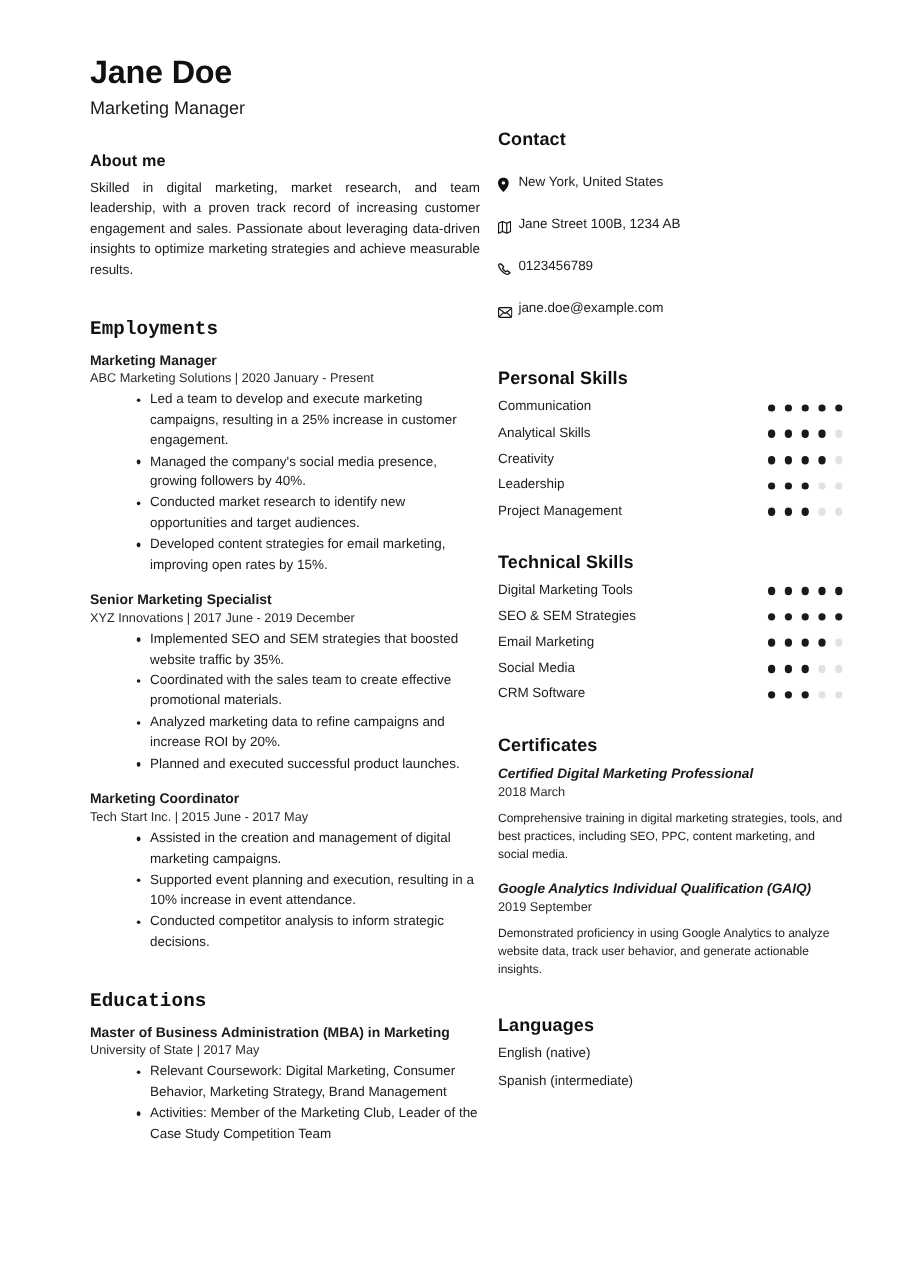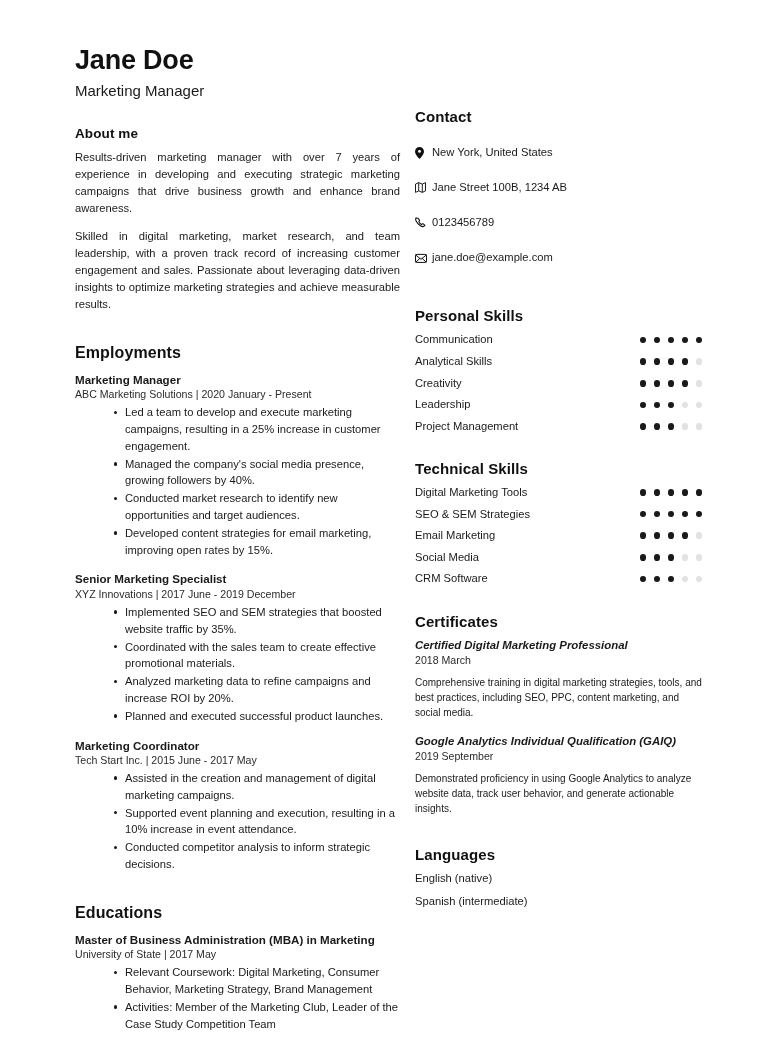--- a/index.html
+++ b/index.html
@@ -66,20 +66,21 @@
     margin: 26px 0 8px 0;
     color: #111111;
     letter-spacing: 0.1px;
   }
   .h-large {
     font-size: 16px;
     font-weight: bold;
     margin: 31px 0 10px 0;
     color: #111111;
     letter-spacing: 0.1px;
+    font-family: Liberation Mono, monospace;
   }
   .h-right {
     font-size: 15px;
     font-weight: bold;
     margin: 0 0 8px 0;
     color: #111111;
     letter-spacing: 0.1px;
   }
   .h-right.spaced { margin-top: 26px; }
 
@@ -130,21 +131,21 @@
     width: 3.4px;
     height: 3.4px;
     border-radius: 50%;
     background: #1a1a1a;
   }
 
   
   .contact-list { margin: 0; padding: 0; list-style: none; }
   .contact-row {
     display: flex;
-    align-items: center;
+    align-items: flex-end;
     margin-bottom: 8px;
     font-size: 11.2px;
     line-height: 1.35;
     color: #1a1a1a;
     margin-top: 20px;
   }
   .contact-row:last-child { margin-bottom: 0; }
   .contact-icon {
     width: 17px;
     flex: 0 0 17px;
@@ -224,21 +225,20 @@
 <div class="page">
   <div class="cols">
 
     <div class="col-left">
 
       <h1 class="name">Jane Doe</h1>
       <div class="job-title">Marketing Manager</div>
 
       <h2 class="h-small">About me</h2>
       <div>
-        <p class="body">Results-driven marketing manager with over 7 years of experience in developing and executing strategic marketing campaigns that drive business growth and enhance brand awareness.</p>
         <p class="body">Skilled in digital marketing, market research, and team leadership, with a proven track record of increasing customer engagement and sales. Passionate about leveraging data-driven insights to optimize marketing strategies and achieve measurable results.</p>
       </div>
 
       <h2 class="h-large">Employments</h2>
 
       <div class="entry">
         <div class="entry-title">Marketing Manager</div>
         <div class="entry-meta">ABC Marketing Solutions | 2020 January - Present</div>
         <ul class="bullets">
           <li>Led a team to develop and execute marketing campaigns, resulting in a 25% increase in customer engagement.</li>

